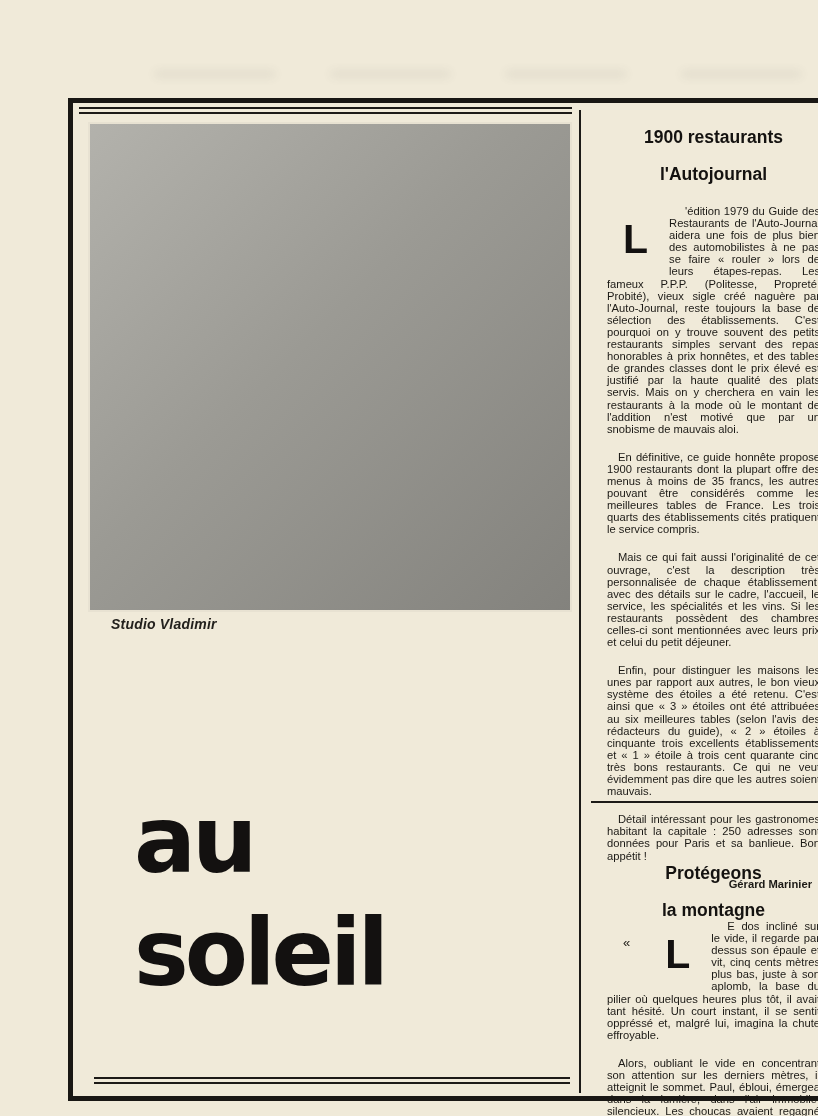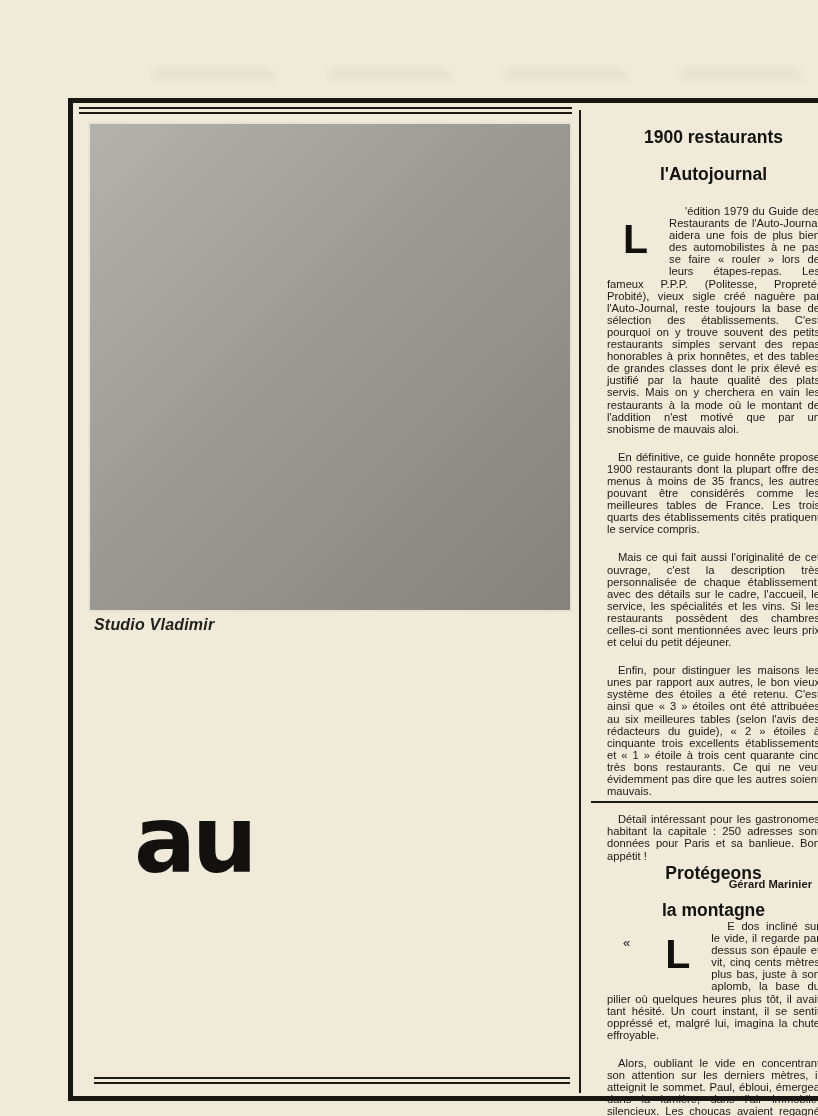--- a/index.html
+++ b/index.html
@@ -36,22 +36,22 @@
   
   .hrule-separator { left: 543px; top: 753px; width: 244px; height: 2px; background: #1c1a17; }
 
   
   .photo {
     left: 40px; top: 74px; width: 484px; height: 490px;
     background: linear-gradient(135deg, #b3b2ac 0%, #9b9a94 45%, #83827d 100%);
     box-shadow: inset 0 0 0 2px #e8e2d2;
   }
   .caption {
-    left: 46px; top: 568px;
-    font-style: italic; font-weight: bold; font-size: 16px; letter-spacing: .2px; color: #23211d;
+    left: 63px; top: 568px;
+    font-style: italic; font-weight: bold; font-size: 14px; letter-spacing: .2px; color: #23211d;
   }
 
   
   .headline {
     left: 70px; top: 728px; width: 440px;
     font-family: "DejaVu Sans", sans-serif;
     font-weight: bold;
     font-size: 92px;
     line-height: 97px;
     letter-spacing: -4px;
@@ -110,20 +110,21 @@
 <div class="abs dbl dbl-bottom"></div>
 <div class="abs vrule vrule-divider"></div>
 <div class="abs vrule vrule-right"></div>
 <div class="abs hrule-separator"></div>
 
 <div class="abs photo"></div>
 <div class="abs caption">Studio Vladimir</div>
 
 <div class="abs headline">
   <div>au</div>
+  <div>soleil</div>
 </div>
 
 <div class="abs rcol art-title title1">
   <div>1900 restaurants</div>
   <div>l'Autojournal</div>
 </div>
 
 <div class="abs rcol body-text body1">
   <p class="first"><span class="dropcap">L</span><span>'édition 1979 du Guide des Restaurants de l'Auto-Journal aidera une fois de plus bien des automobilistes à ne pas se faire « rouler » lors de leurs étapes-repas. Les fameux P.P.P. (Politesse, Propreté, Probité), vieux sigle créé naguère par l'Auto-Journal, reste toujours la base de sélection des établissements. C'est pourquoi on y trouve souvent des petits restaurants simples servant des repas honorables à prix honnêtes, et des tables de grandes classes dont le prix élevé est justifié par la haute qualité des plats servis. Mais on y cherchera en vain les restaurants à la mode où le montant de l'addition n'est motivé que par un snobisme de mauvais aloi.</span></p>
   <p>En définitive, ce guide honnête propose 1900 restaurants dont la plupart offre des menus à moins de 35 francs, les autres pouvant être considérés comme les meilleures tables de France. Les trois quarts des établissements cités pratiquent le service compris.</p>

